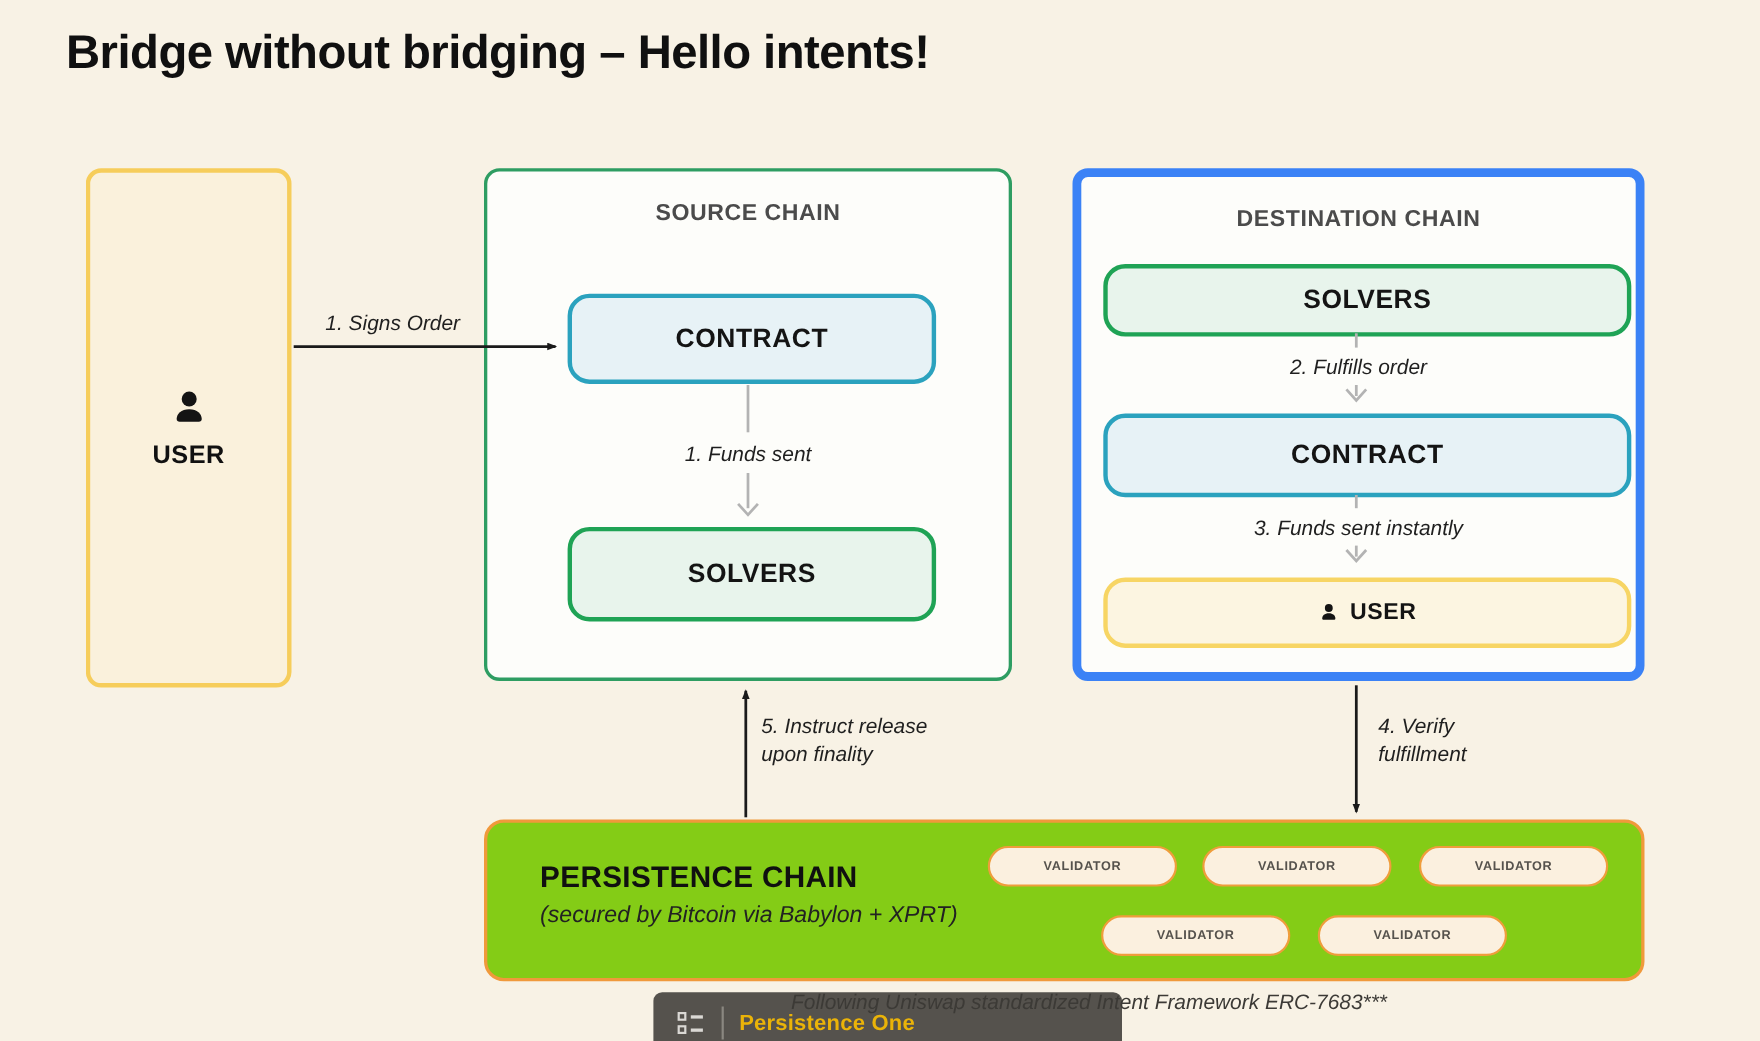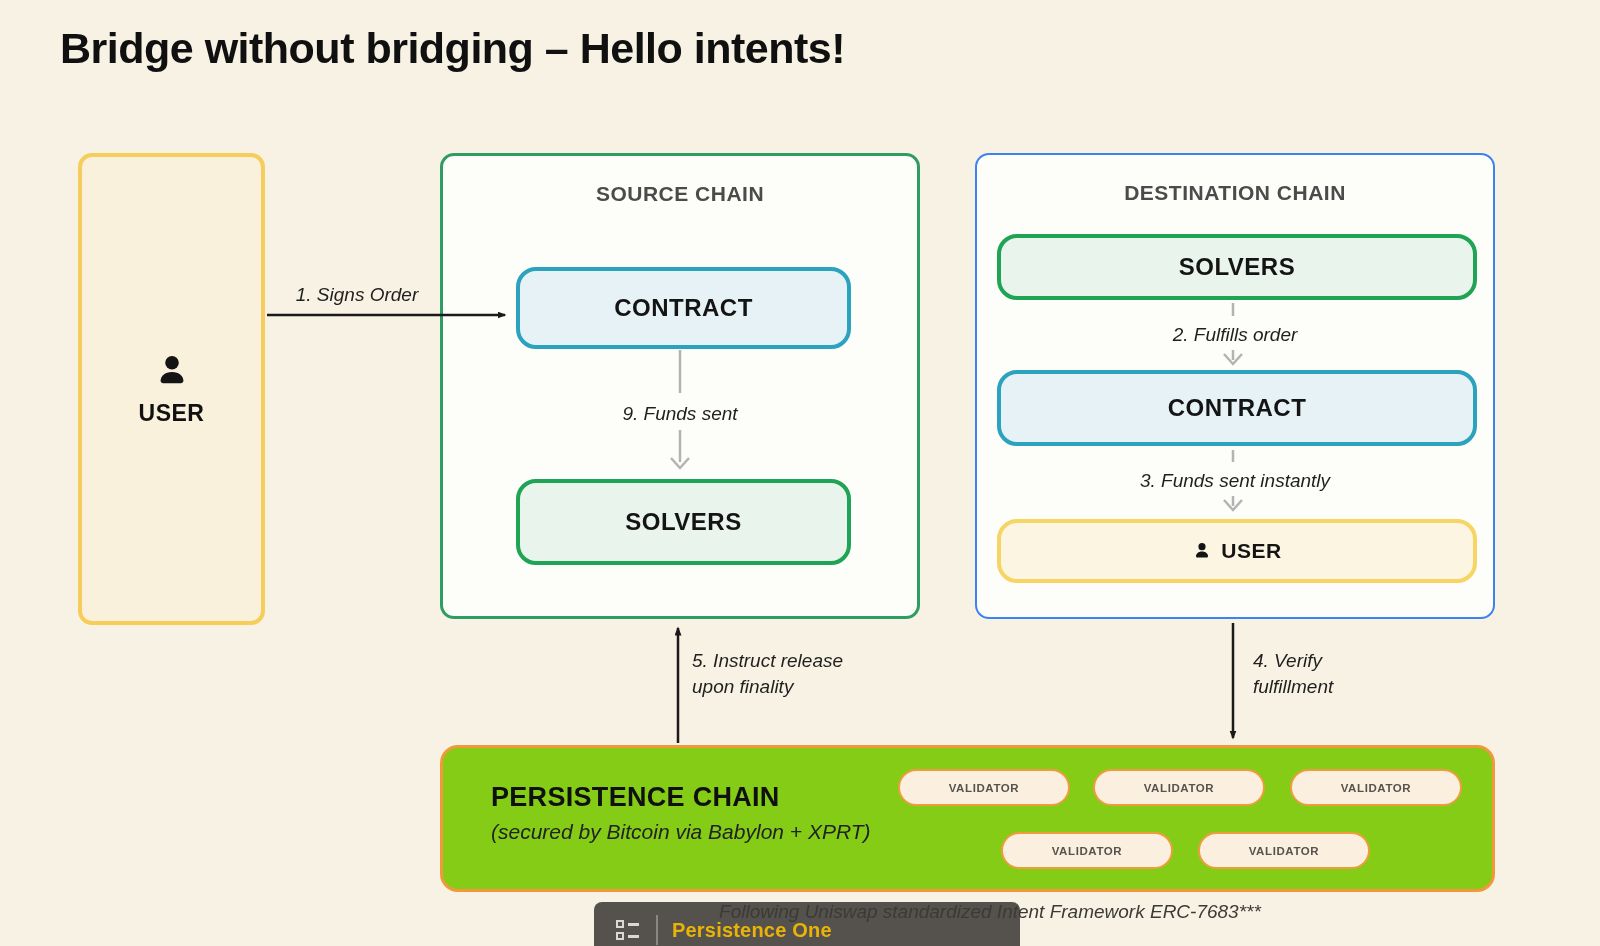--- a/index.html
+++ b/index.html
@@ -18,21 +18,21 @@
   .panel { position:absolute; border-radius:14px; }
   .user-panel {
     left:78px; top:153px; width:187px; height:472px;
     background:#FAF1DC; border:4px solid #F6CD5B;
     display:flex; flex-direction:column; align-items:center; justify-content:center;
     gap:10px; transform:translateZ(0);
   }
   .user-panel .big-label { font-size:23px; font-weight:800; color:#111; letter-spacing:0.5px; }
   .chain-panel { background:#FDFDFA; }
   .source-panel { left:440px; top:153px; width:480px; height:466px; border:3px solid #2E9D62; }
-  .dest-panel   { left:975px; top:153px; width:520px; height:466px; border:2px solid #3b82f6; }
+  .dest-panel   { left:975px; top:153px; width:520px; height:466px; border:8px solid #3b82f6; }
   .chain-header {
     position:absolute; top:26px; left:0; width:100%;
     text-align:center; font-size:21px; font-weight:800; color:#4B4B4B; letter-spacing:0.5px;
   }
   .node {
     position:absolute; border-radius:20px;
     display:flex; align-items:center; justify-content:center; gap:9px;
     font-size:24px; font-weight:800; color:#141414; letter-spacing:0.5px;
   }
   .node-contract { background:#E7F2F6; border:4px solid #2BA2BE; }
@@ -144,21 +144,21 @@
     <div class="validator-pill v5">VALIDATOR</div>
   </div>
 
   <div class="flow-label fl-center fl1">1. Signs Order</div>
   <div class="flow-label fl-center fl2">2. Fulfills order</div>
   <div class="flow-label fl-center fl3">3. Funds sent instantly</div>
   <div class="flow-label fl4">4. Verify
 fulfillment</div>
   <div class="flow-label fl5">5. Instruct release
 upon finality</div>
-  <div class="flow-label fl-center fl6">9. Funds sent</div>
+  <div class="flow-label fl-center fl6">1. Funds sent</div>
 
   <svg class="arrows">
     <defs>
       <marker id="mBlack" markerWidth="10" markerHeight="8" refX="7.5" refY="3.5" orient="auto" markerUnits="userSpaceOnUse">
         <path d="M0,0 L9,3.5 L0,7 Z" fill="#1a1a1a"></path>
       </marker>
     </defs>
 
     <line x1="267" y1="315" x2="505" y2="315" stroke="#1a1a1a" stroke-width="2.5" marker-end="url(#mBlack)"></line>
 

